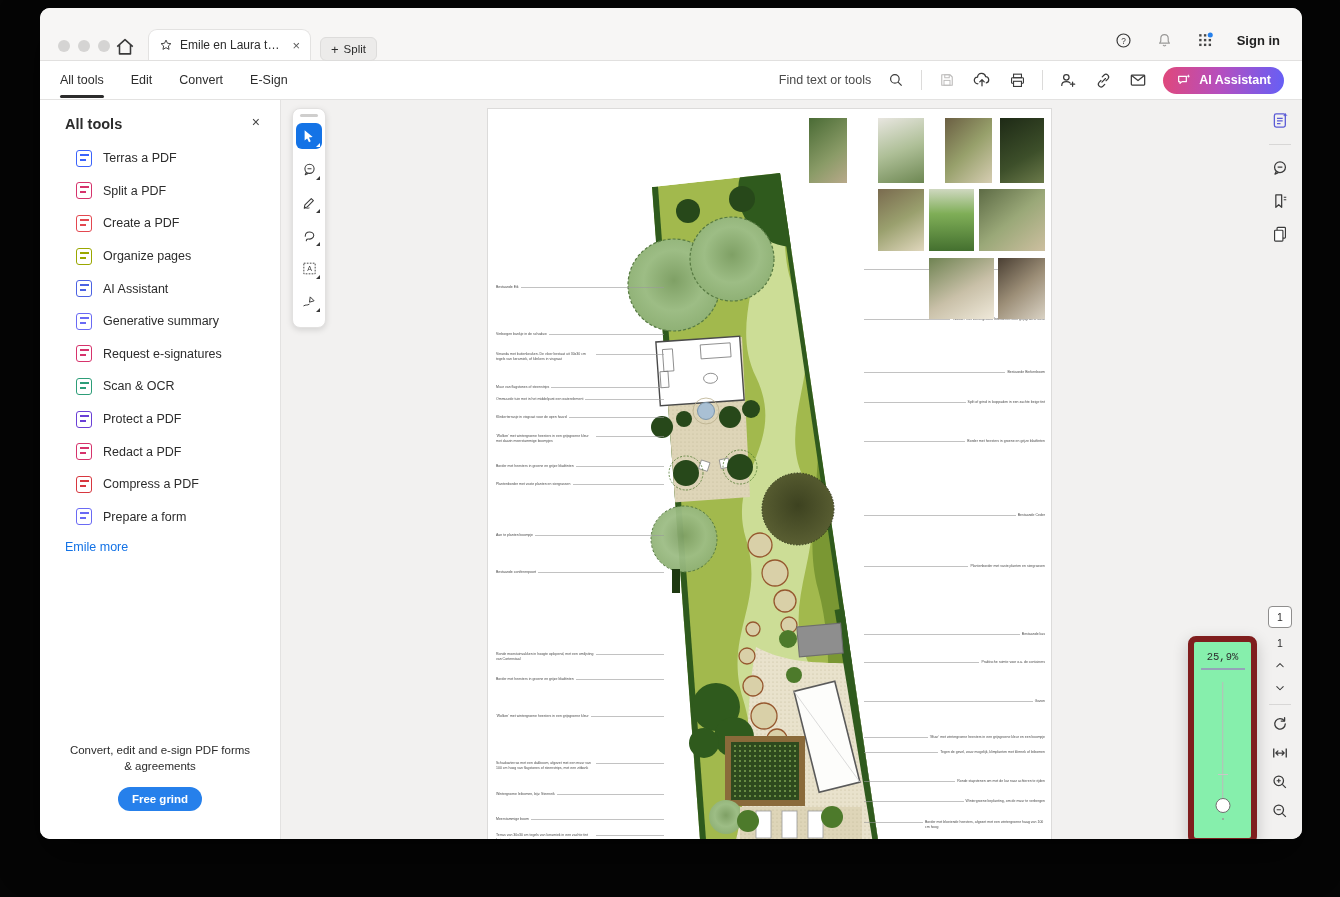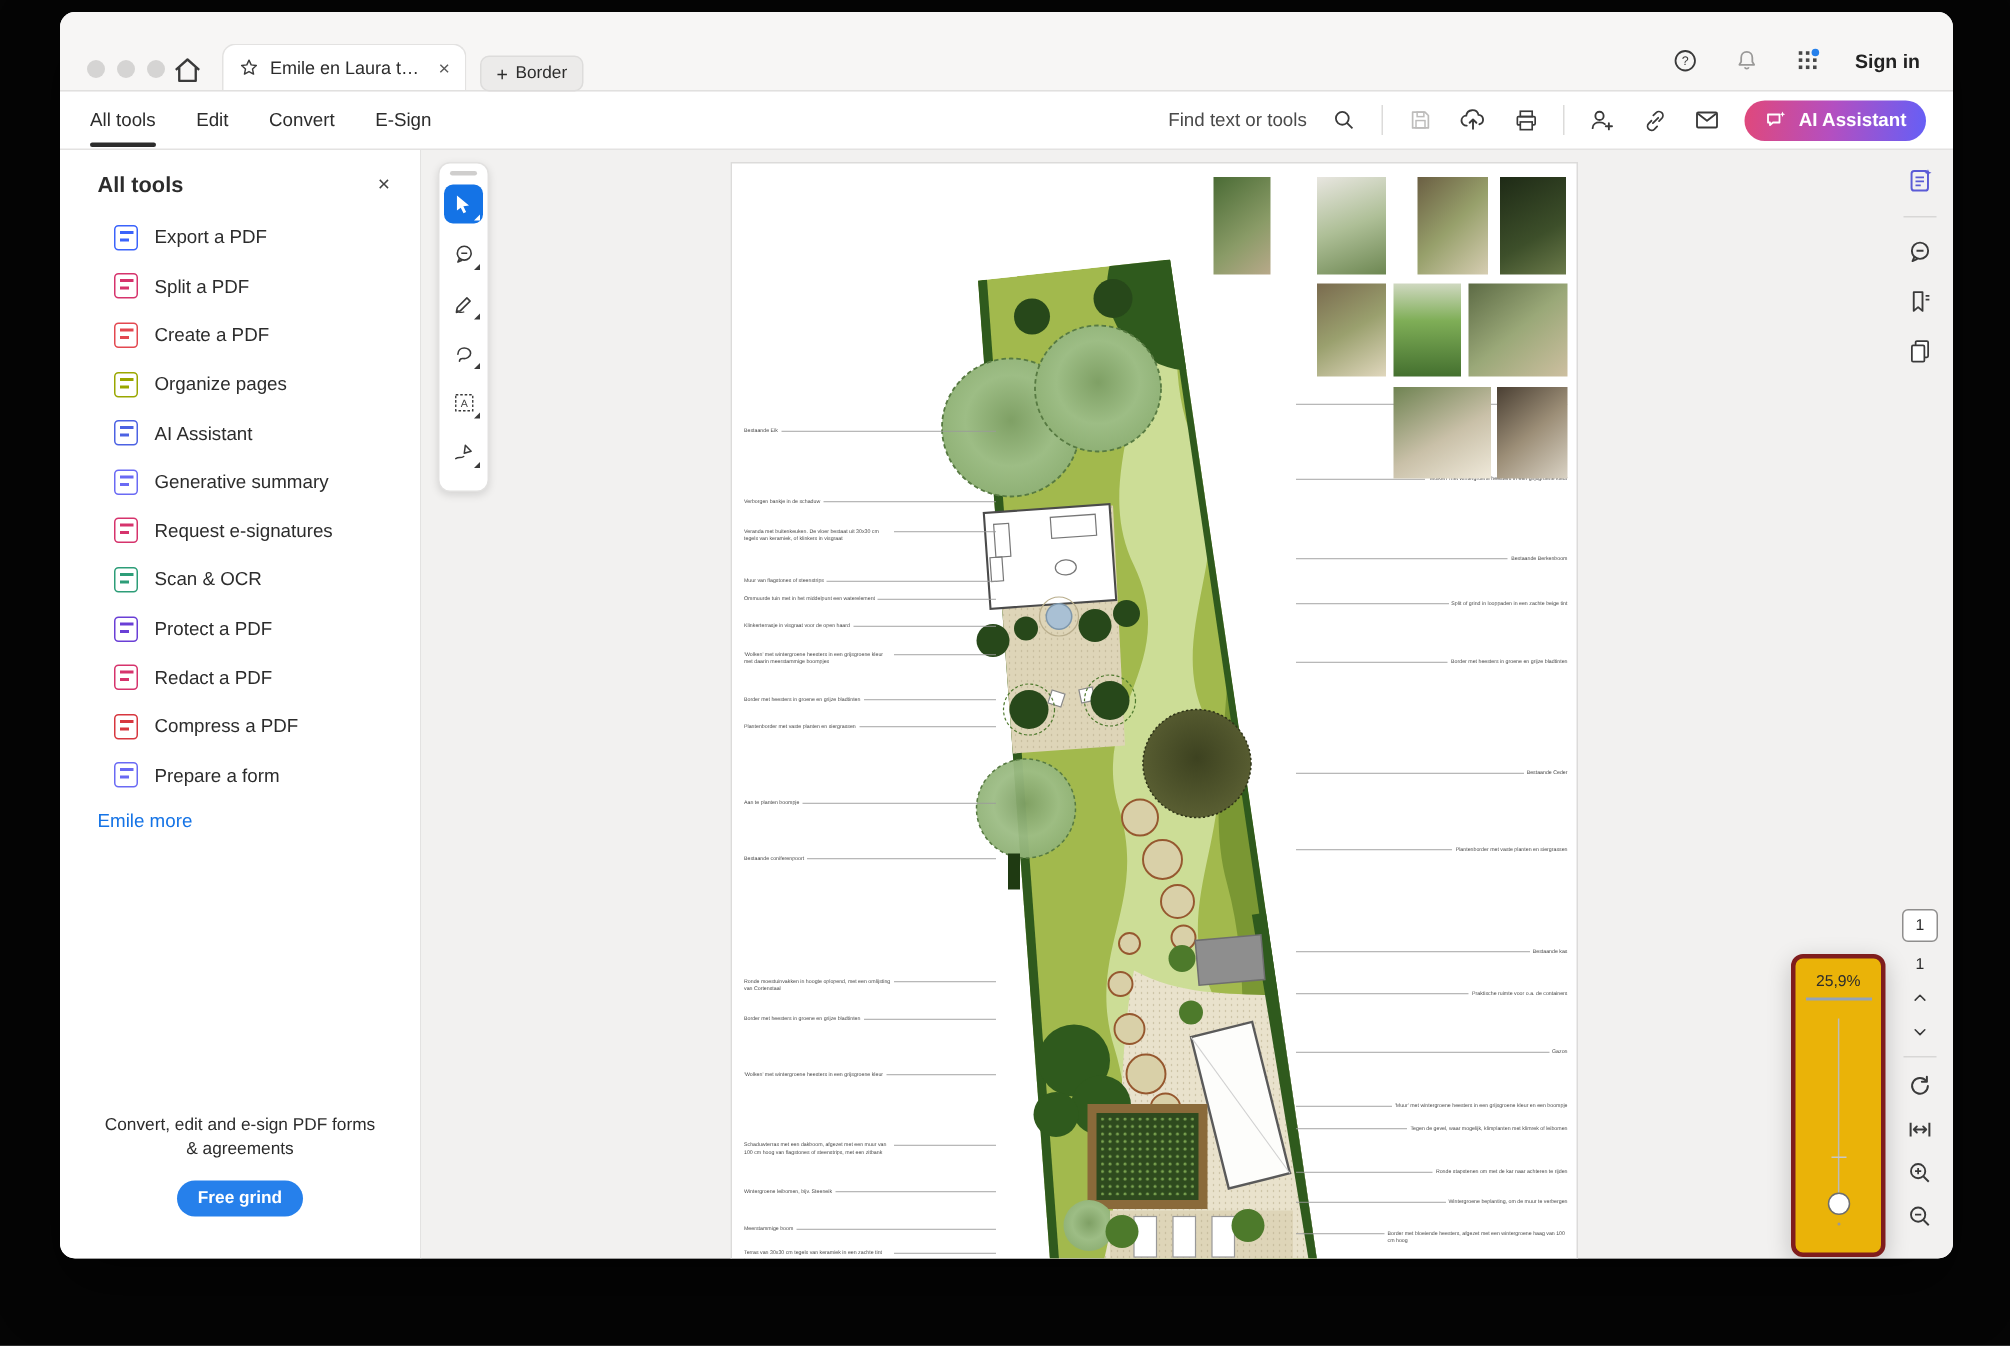--- a/index.html
+++ b/index.html
@@ -80,22 +80,22 @@
   .anns-left .ann .t{max-width:98px;}
   .anns-right .ann .t{max-width:120px;}
   
   .rail-top{position:absolute;right:7px;top:10px;width:30px;display:flex;flex-direction:column;align-items:center;gap:13px;z-index:4;}
   .rail-div{width:22px;height:1px;background:#d8d7d6;}
   .rail-bottom{position:absolute;right:7px;top:506px;width:30px;display:flex;flex-direction:column;align-items:center;gap:9px;z-index:4;}
   .pagebox{width:22px;height:20px;border:1px solid #8f8e8d;border-radius:4px;font-size:10.5px;color:#2c2c2c;
            display:flex;align-items:center;justify-content:center;background:#fff;}
   .pagetotal{font-size:10.5px;color:#2c2c2c;}
   
-  .zoom-pop{position:absolute;right:45px;top:536px;width:57px;height:196px;background:#eab308;border:3px solid #7f1d1d;
-            border-radius:8px;box-shadow:0 5px 16px rgba(0,0,0,.2);z-index:7;}
+  .zoom-pop{position:absolute;right:45px;top:536px;width:57px;height:196px;background:#86efac;border:6px solid #7f1d1d;
+            border-radius:8px;box-shadow:0 5px 16px rgba(0,0,0,.2);z-index:7;font-family:Liberation Mono, monospace;}
   .zoom-val{margin-top:9px;text-align:center;font-size:10.5px;color:#2c2c2c;}
   .zoom-rule{width:44px;height:2px;background:#94a3b8;margin:5px auto 0;}
   .zoom-slider{position:relative;height:160px;}
   .zoom-track{position:absolute;left:50%;top:12px;width:1.5px;height:120px;background:#bcbbba;transform:translateX(-50%);}
   .zoom-tick{position:absolute;left:50%;top:104px;width:10px;height:1px;background:#c9c8c7;transform:translateX(-50%);}
   .zoom-handle{position:absolute;left:50%;top:128px;width:13px;height:13px;border:1.5px solid #6e6e6e;border-radius:50%;
                background:#fff;transform:translateX(-50%);}
   .zoom-dot{position:absolute;left:50%;top:148px;width:2px;height:2px;border-radius:50%;background:#9a9a9a;transform:translateX(-50%);}
   svg{display:block;}
 </style>
@@ -120,21 +120,21 @@
         <span>
           <svg width="14" height="14" viewBox="0 0 24 24">
               <path d="M12 3.6l2.5 5.4 5.9.7-4.4 4 1.2 5.8L12 16.6 6.8 19.5 8 13.7 3.6 9.7l5.9-.7z" fill="none" stroke="#3a3a3a" stroke-width="1.6" stroke-linejoin="round"></path>
             </svg>
         </span>
         <span class="tab-title">Emile en Laura tuinont...</span>
         <span class="tab-close">×</span>
       </div>
       <div class="create-tab">
         <span class="create-plus">+</span>
-        <span>Border</span>
+        <span>Split</span>
       </div>
       <div class="tb-right">
         <span class="mi">
           <svg width="19" height="19" viewBox="0 0 24 24">
               <circle cx="12" cy="12" r="8.2" fill="none" stroke="#3a3a3a" stroke-width="1.5"></circle>
               <text x="12" y="16" text-anchor="middle" font-size="10.5" fill="#3a3a3a" font-family="Liberation Sans">?</text>
             </svg>
         </span>
         <span class="mi">
           <svg width="19" height="19" viewBox="0 0 24 24">
@@ -231,21 +231,21 @@
 
       <div class="left-panel">
         <div class="panel-head">
           <span class="panel-title">All tools</span>
           <span class="panel-close">×</span>
         </div>
         <div class="tool-list">
 
         <div class="tool-item">
               <span class="tool-ic" style="--c: #3b63fb;"></span>
-              <span class="tool-label">Export a PDF</span>
+              <span class="tool-label">Terras a PDF</span>
             </div>
             <div class="tool-item">
               <span class="tool-ic" style="--c: #d6336c;"></span>
               <span class="tool-label">Split a PDF</span>
             </div>
             <div class="tool-item">
               <span class="tool-ic" style="--c: #e34850;"></span>
               <span class="tool-label">Create a PDF</span>
             </div>
             <div class="tool-item">

